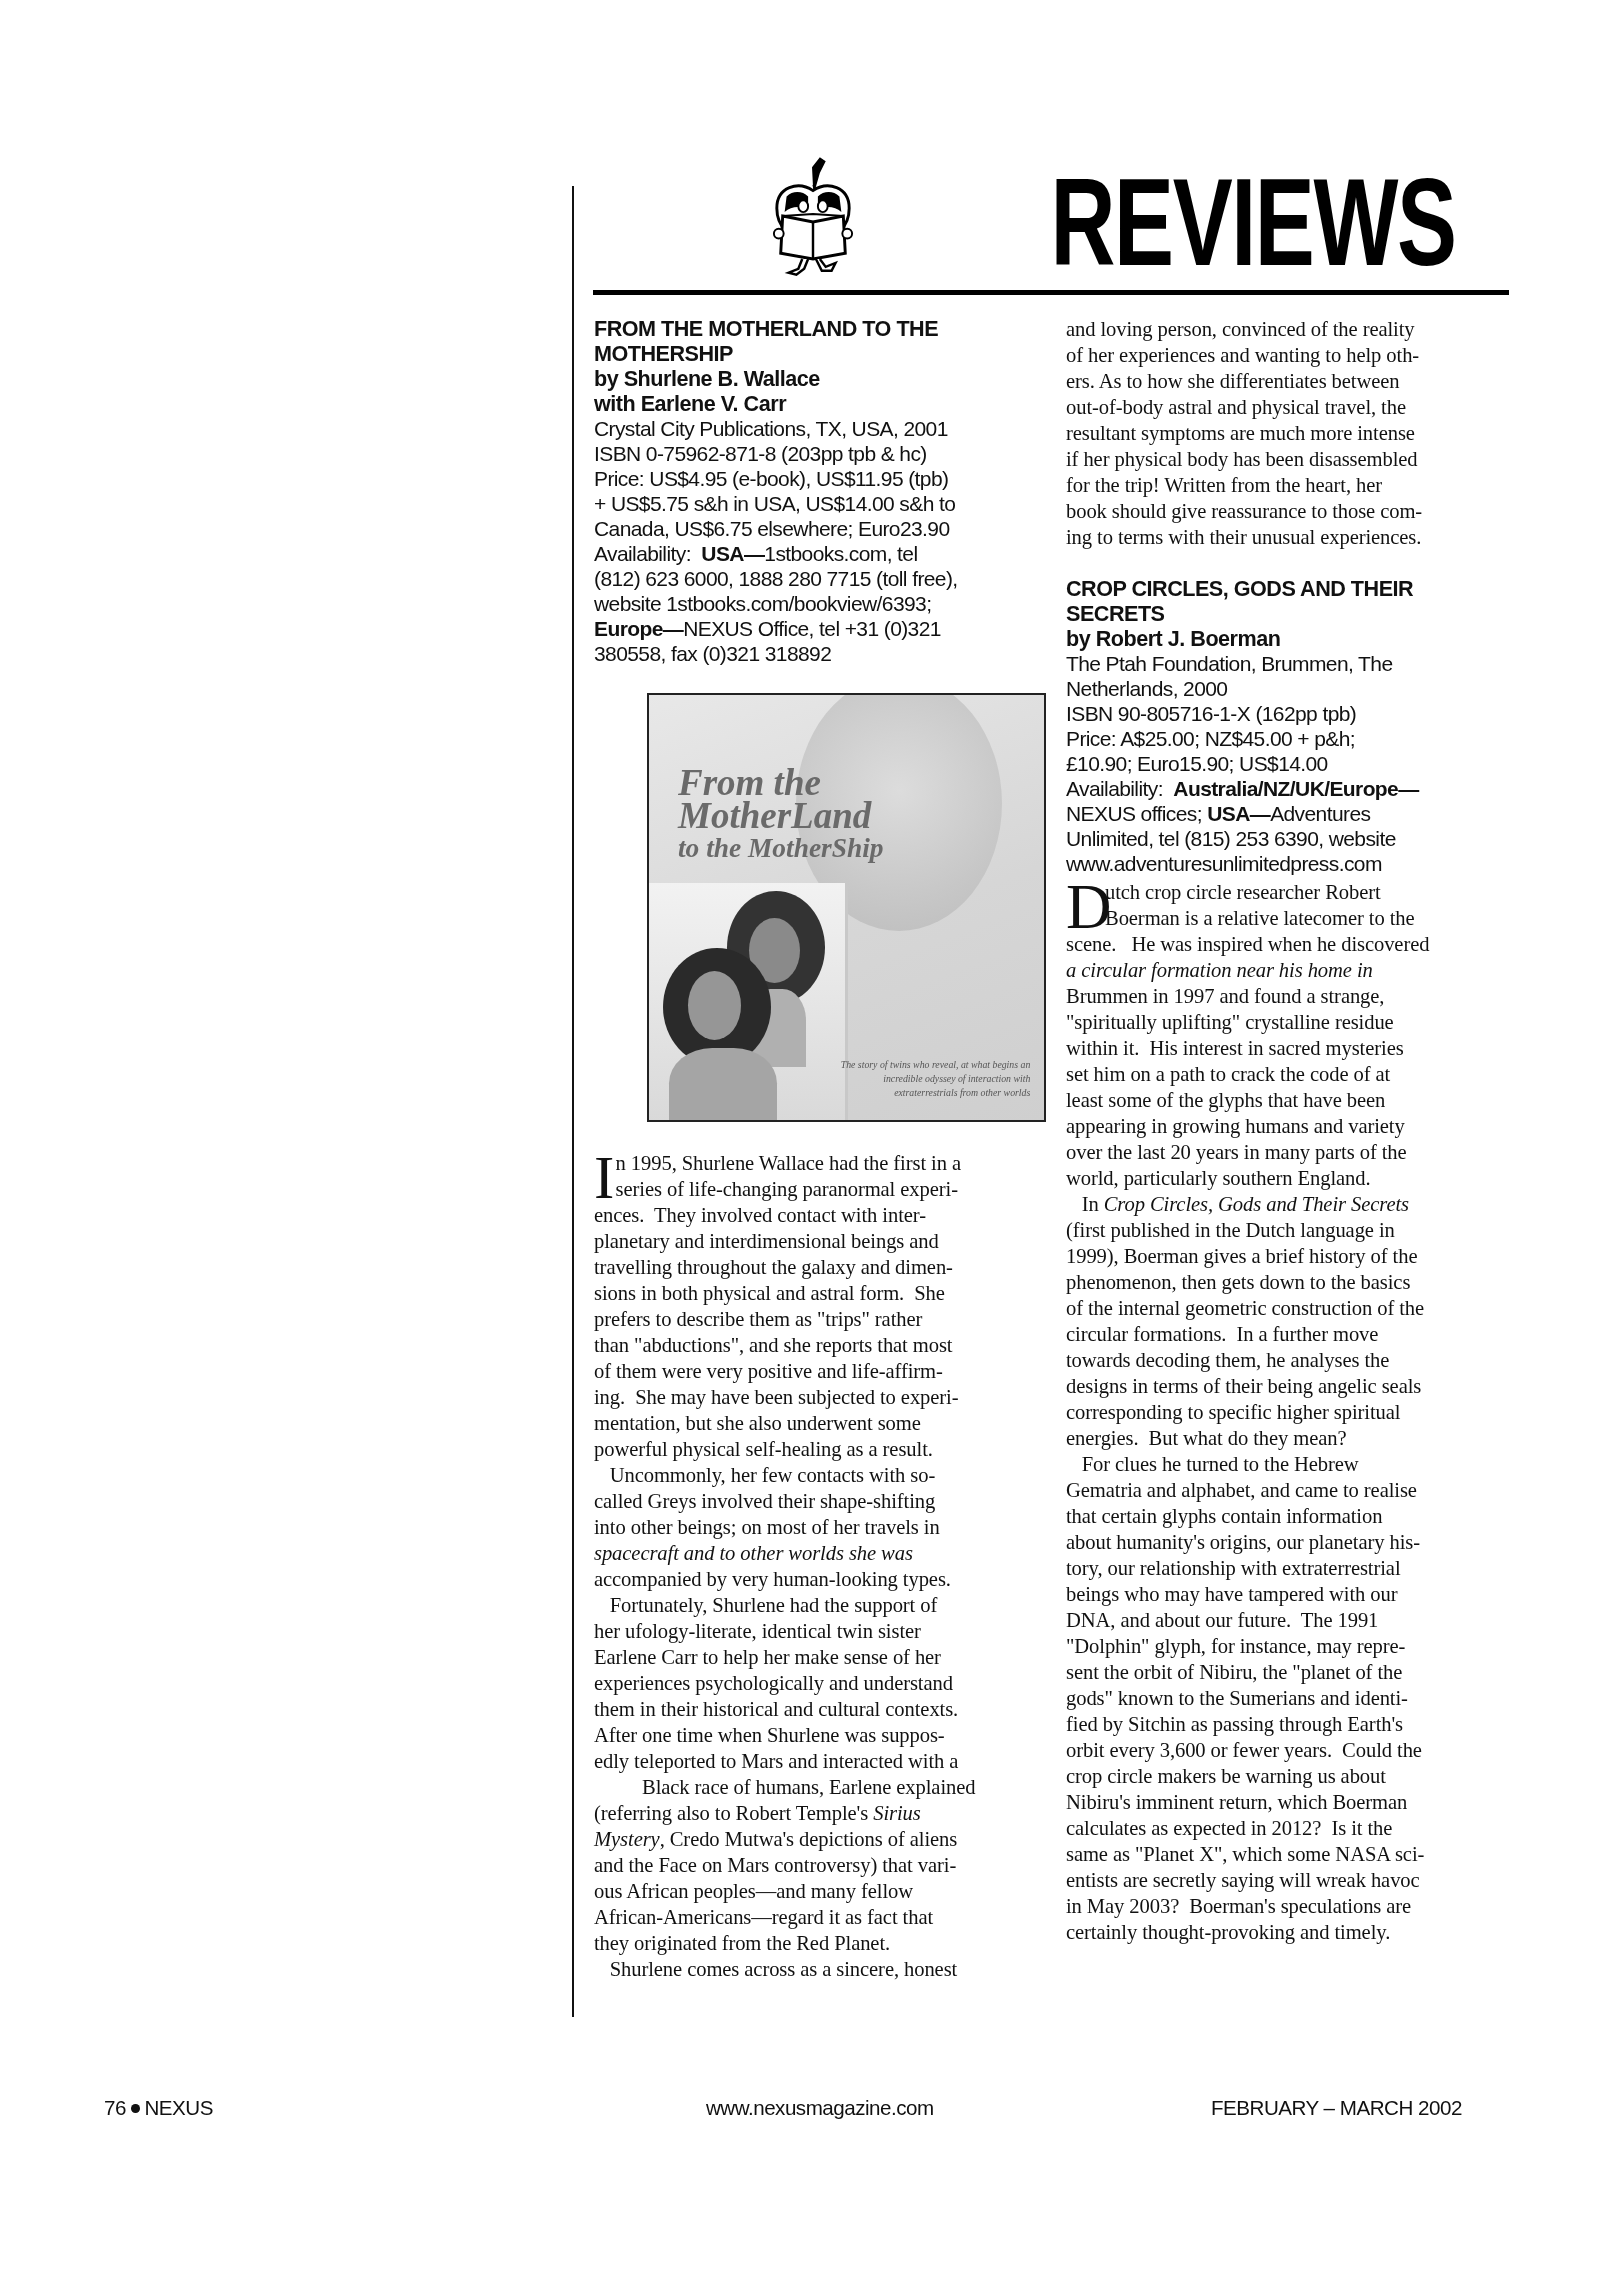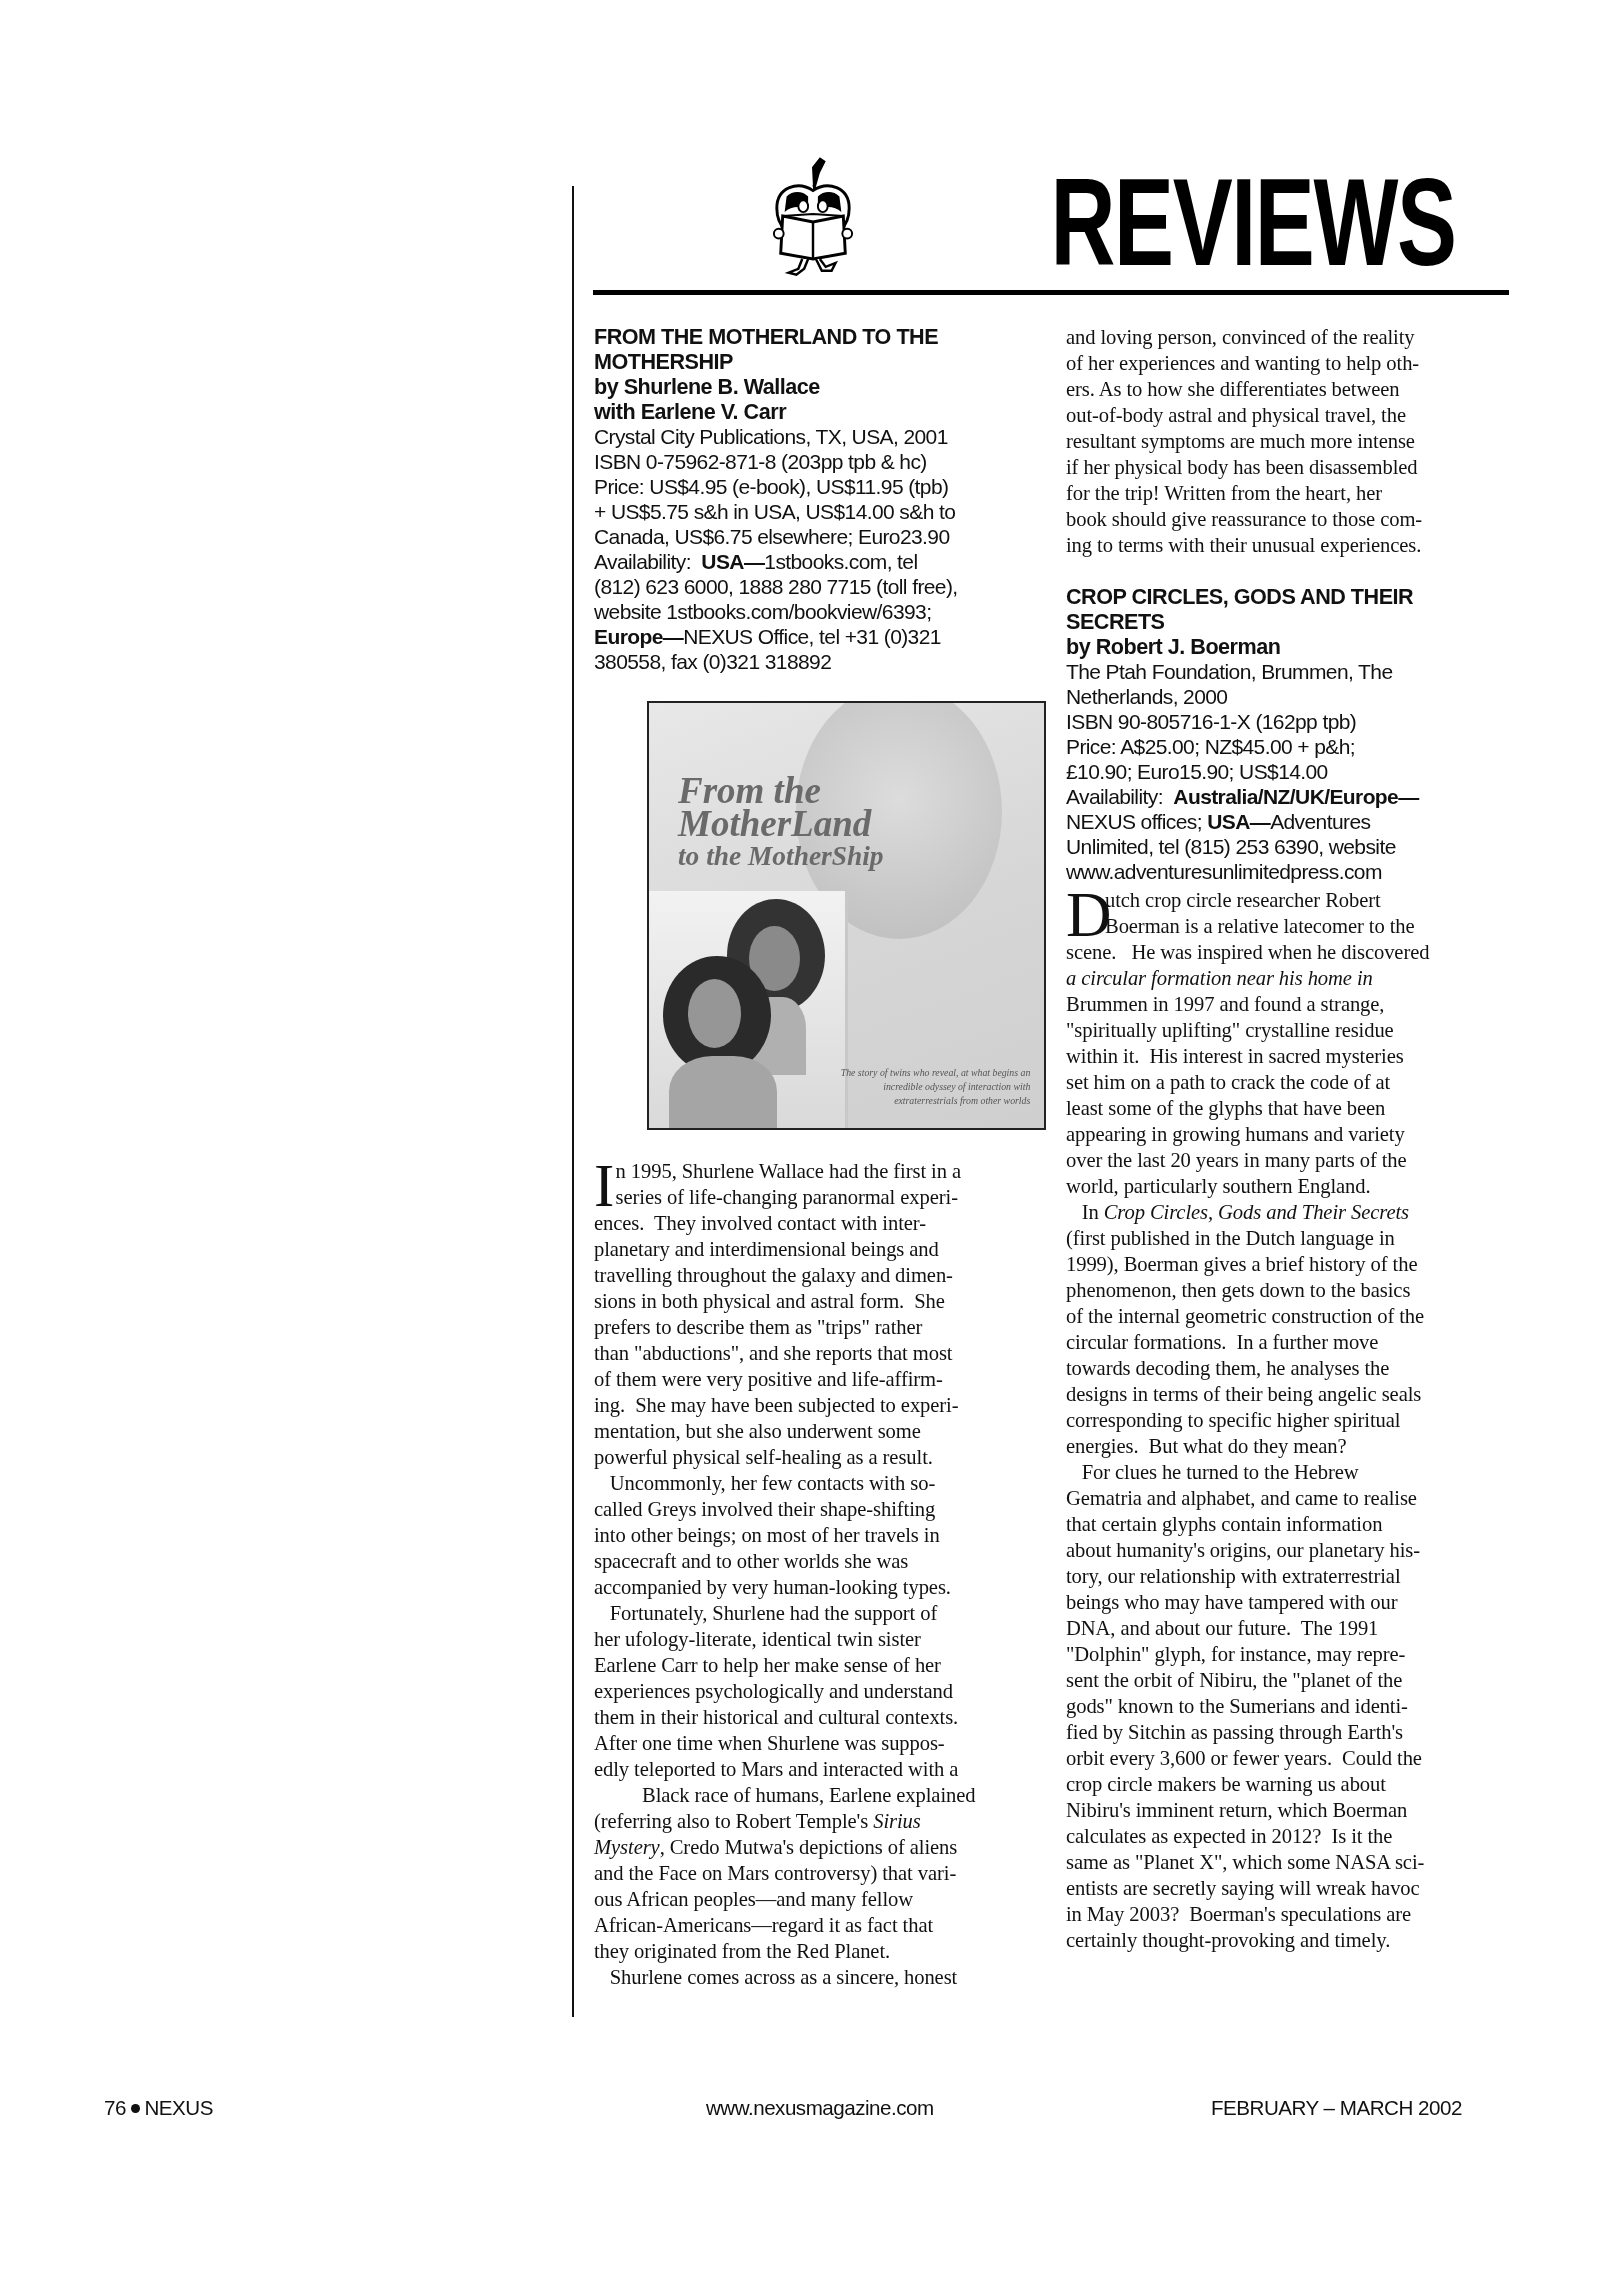--- a/index.html
+++ b/index.html
@@ -23,21 +23,21 @@
       font-family: "Liberation Sans", "DejaVu Sans", sans-serif;
       font-weight: bold; font-size: 125px; line-height: 125px;
       letter-spacing: -2px;
       transform: scaleX(0.72); transform-origin: right top;
       color: #000;
     }
     .hrule {
       position: absolute; left: 0; top: 133px; width: 916px; height: 4.9px; background: #000;
     }
     .col {
-      position: absolute; top: 324px; width: 439px;
+      position: absolute; top: 316px; width: 439px;
     }
     .col-left { left: 594px; }
     .col-right { left: 1066px; width: 451px; }
     .sans {
       font-family: "Liberation Sans", "DejaVu Sans", sans-serif;
       font-size: 21px; line-height: 25px;
       transform-origin: left top;
     }
     .sans .line { display: block; white-space: nowrap; letter-spacing: -0.6px; }
     .sans .b { font-weight: bold; }
@@ -182,21 +182,21 @@
       <span class="line"><span style="white-space: pre;">sions in both physical and astral form.  She</span></span>
       <span class="line"><span style="white-space: pre;">prefers to describe them as "trips" rather</span></span>
       <span class="line"><span style="white-space: pre;">than "abductions", and she reports that most</span></span>
       <span class="line"><span style="white-space: pre;">of them were very positive and life-affirm-</span></span>
       <span class="line"><span style="white-space: pre;">ing.  She may have been subjected to experi-</span></span>
       <span class="line"><span style="white-space: pre;">mentation, but she also underwent some</span></span>
       <span class="line"><span style="white-space: pre;">powerful physical self-healing as a result.</span></span>
       <span class="line indent"><span style="white-space: pre;">Uncommonly, her few contacts with so-</span></span>
       <span class="line"><span style="white-space: pre;">called Greys involved their shape-shifting</span></span>
       <span class="line"><span style="white-space: pre;">into other beings; on most of her travels in</span></span>
-      <span class="line"><span style="white-space: pre;">spacecraft and to other worlds she was</span></span>
+      <span class="line"><span style="white-space: pre; font-style: italic;">spacecraft and to other worlds she was</span></span>
       <span class="line"><span style="white-space: pre;">accompanied by very human-looking types.</span></span>
       <span class="line indent"><span style="white-space: pre;">Fortunately, Shurlene had the support of</span></span>
       <span class="line"><span style="white-space: pre;">her ufology-literate, identical twin sister</span></span>
       <span class="line"><span style="white-space: pre;">Earlene Carr to help her make sense of her</span></span>
       <span class="line"><span style="white-space: pre;">experiences psychologically and understand</span></span>
       <span class="line"><span style="white-space: pre;">them in their historical and cultural contexts.</span></span>
       <span class="line"><span style="white-space: pre;">After one time when Shurlene was suppos-</span></span>
       <span class="line"><span style="white-space: pre;">edly teleported to Mars and interacted with a</span></span>
       <span class="line"><span style="white-space: pre; margin-left: 48px;">Black race of humans, Earlene explained</span></span>
       <span class="line"><span style="white-space: pre;">(referring also to Robert Temple's </span><i>Sirius</i></span>

